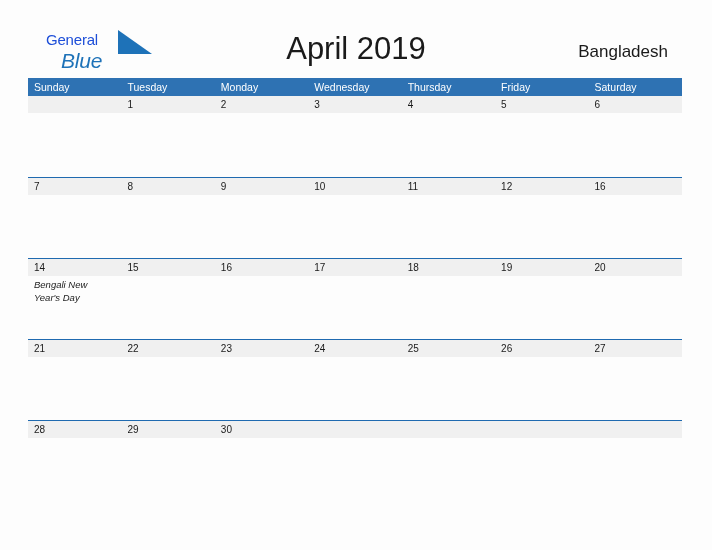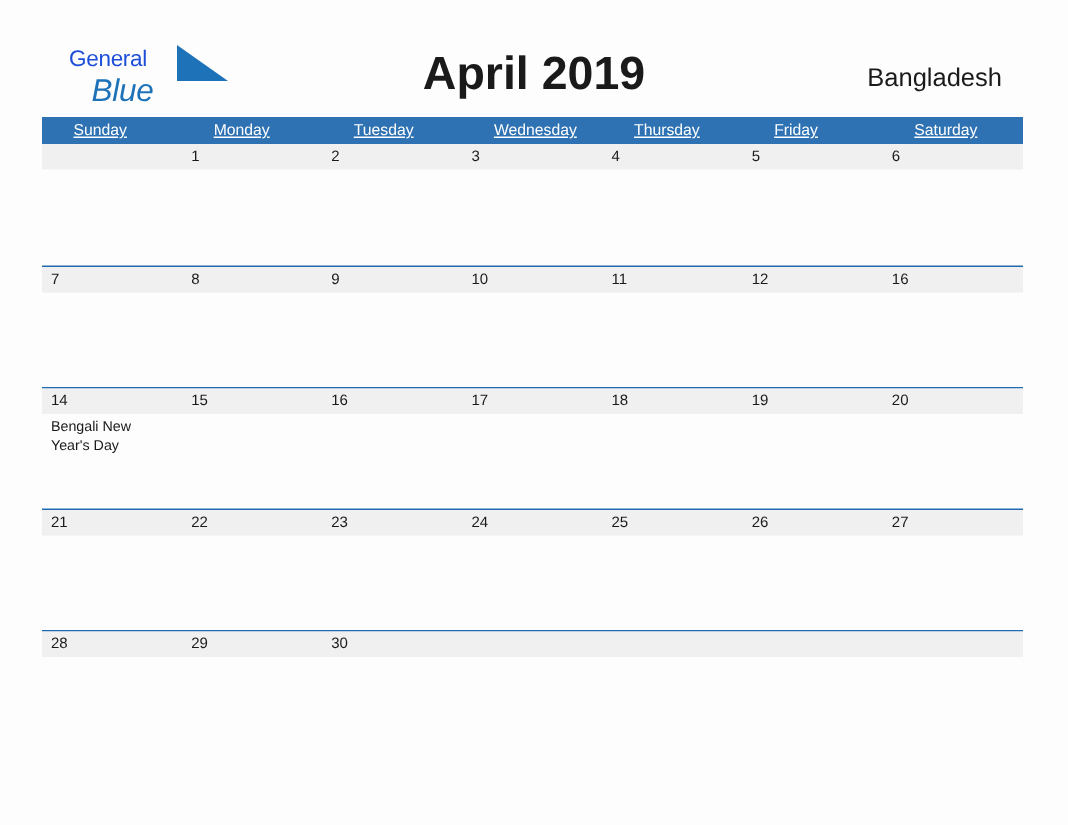--- a/index.html
+++ b/index.html
@@ -61,21 +61,21 @@
   }
 
   .calendar-title {
     position: absolute;
     left: 0;
     top: 31px;
     width: 712px;
     text-align: center;
     font-size: 31px;
     color: #1A1A1A;
-    font-weight: bold;
+    font-weight: normal;
     letter-spacing: 0px;
   }
 
   .region-label {
     position: absolute;
     right: 44px;
     top: 42px;
     font-size: 17px;
     color: #1A1A1A;
     text-align: right;
@@ -94,25 +94,24 @@
     display: flex;
     width: 654px;
     height: 18px;
     background: #2E72B3;
   }
   .weekday-cell {
     flex: 1 1 0;
     color: #FFFFFF;
     font-size: 10.5px;
     line-height: 18px;
-    padding-left: 21px;
+    padding-left: 6px;
     box-sizing: border-box;
     white-space: nowrap;
     overflow: hidden;
-    text-decoration: underline;
   }
 
   .week-row {
     position: relative;
     width: 654px;
     height: 81px;
     border-top: 1.5px solid #1F6AB0;
     box-sizing: border-box;
   }
   .week-row.first {
@@ -144,20 +143,21 @@
     height: 64px;
   }
   .event-cell {
     flex: 1 1 0;
     padding: 2px 7px 0 6px;
     box-sizing: border-box;
     font-size: 9.5px;
     line-height: 13px;
     color: #1A1A1A;
     overflow: hidden;
+    font-style: italic;
   }
 </style>
 </head>
 <body>
 
 <div class="page-header">
 
   <div class="brand-logo">
     <span class="brand-line1">General</span>
     <span class="brand-line2">Blue</span>
@@ -171,22 +171,22 @@
   <div class="calendar-title">April 2019</div>
 
   <div class="region-label">Bangladesh</div>
 
 </div>
 
 <div class="calendar">
 
   <div class="weekday-row">
     <div class="weekday-cell">Sunday</div>
+    <div class="weekday-cell">Tuesday</div>
     <div class="weekday-cell">Monday</div>
-    <div class="weekday-cell">Tuesday</div>
     <div class="weekday-cell">Wednesday</div>
     <div class="weekday-cell">Thursday</div>
     <div class="weekday-cell">Friday</div>
     <div class="weekday-cell">Saturday</div>
   </div>
 
   <div class="week-row first">
     <div class="date-band">
       <div class="date-cell"></div>
       <div class="date-cell">1</div>

